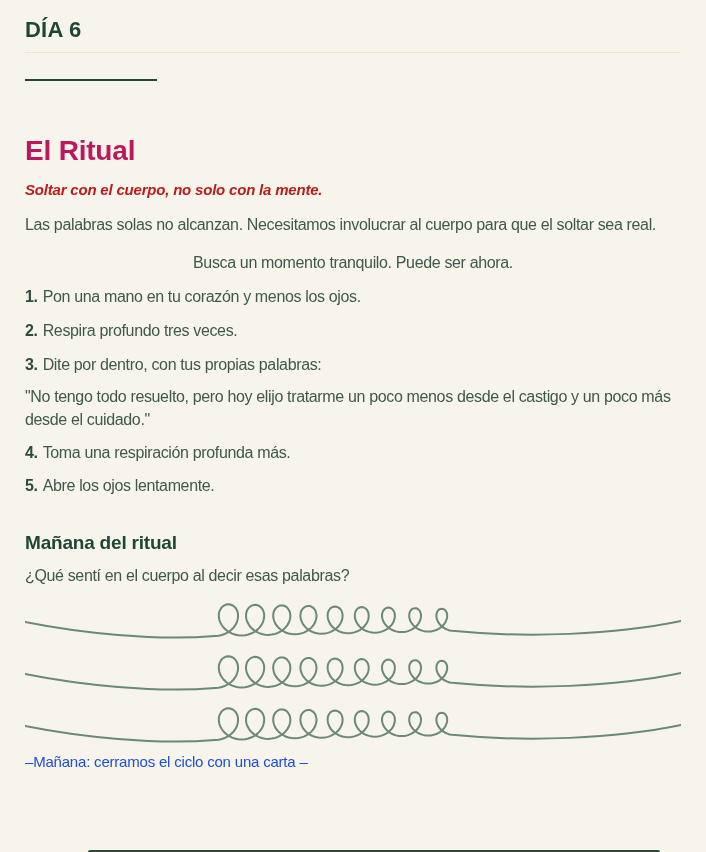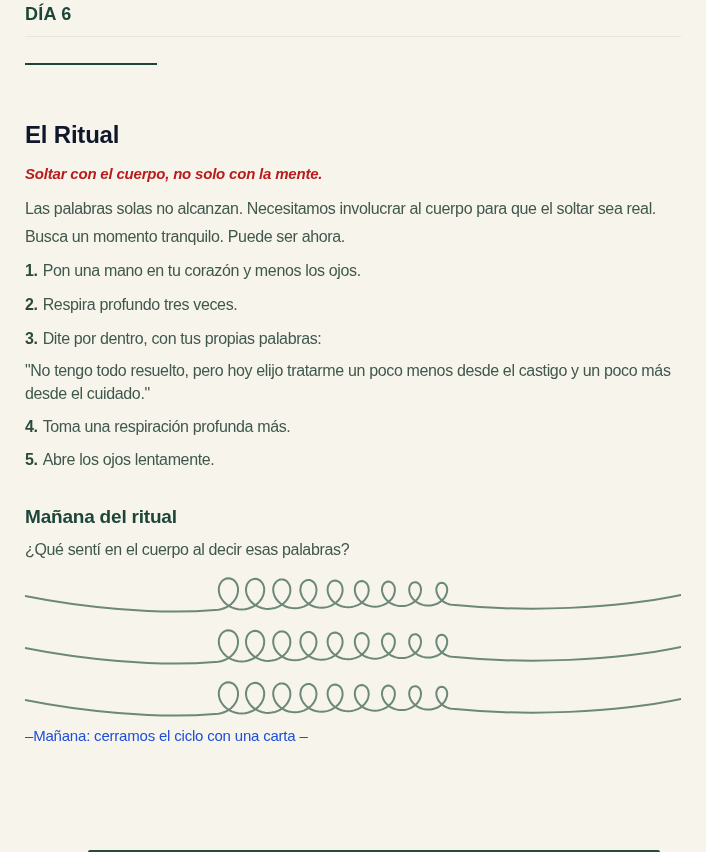--- a/index.html
+++ b/index.html
@@ -13,44 +13,45 @@
   }
   .page {
     position: relative;
     box-sizing: border-box;
     width: 706px;
     height: 852px;
     padding: 0 25px;
   }
   h1 {
     margin: 0;
-    font-size: 18px;
+    padding-top: 16px;
+    font-size: 22px;
     line-height: 28px;
     font-weight: bold;
     letter-spacing: 0.2px;
     color: #1d4638;
   }
   .top-divider {
     height: 1px;
     background: #e9e5da;
     margin-top: 8px;
   }
   .accent-rule {
     width: 132px;
     height: 2px;
     background: #1d4638;
     margin-top: 26px;
   }
   h2 {
     margin: 56px 0 0;
-    font-size: 24px;
+    font-size: 28px;
     line-height: 28px;
     font-weight: bold;
     letter-spacing: -0.2px;
-    color: #0f172a;
+    color: #be185d;
   }
   h3 {
     margin: 33px 0 0;
     font-size: 19px;
     line-height: 26px;
     font-weight: bold;
     letter-spacing: -0.2px;
     color: #1d4638;
   }
   p {
@@ -65,21 +66,21 @@
     letter-spacing: -0.2px;
     color: #b91c1c;
   }
   .body {
     font-size: 16px;
     line-height: 23px;
     letter-spacing: -0.35px;
     color: #3f584b;
   }
   .intro   { margin-top: 12px; }
-  .lead    { margin-top: 5px; }
+  .lead    { margin-top: 15px; text-align: center; }
   .step    { margin-top: 11px; }
   .step-late { margin-top: 10px; }
   .step .num {
     font-weight: bold;
     color: #2c4a3c;
     margin-right: 5px;
   }
   .quote { margin-top: 9px; }
   .question { margin-top: 8px; }
   .writing-lines { margin-top: 8px; }

